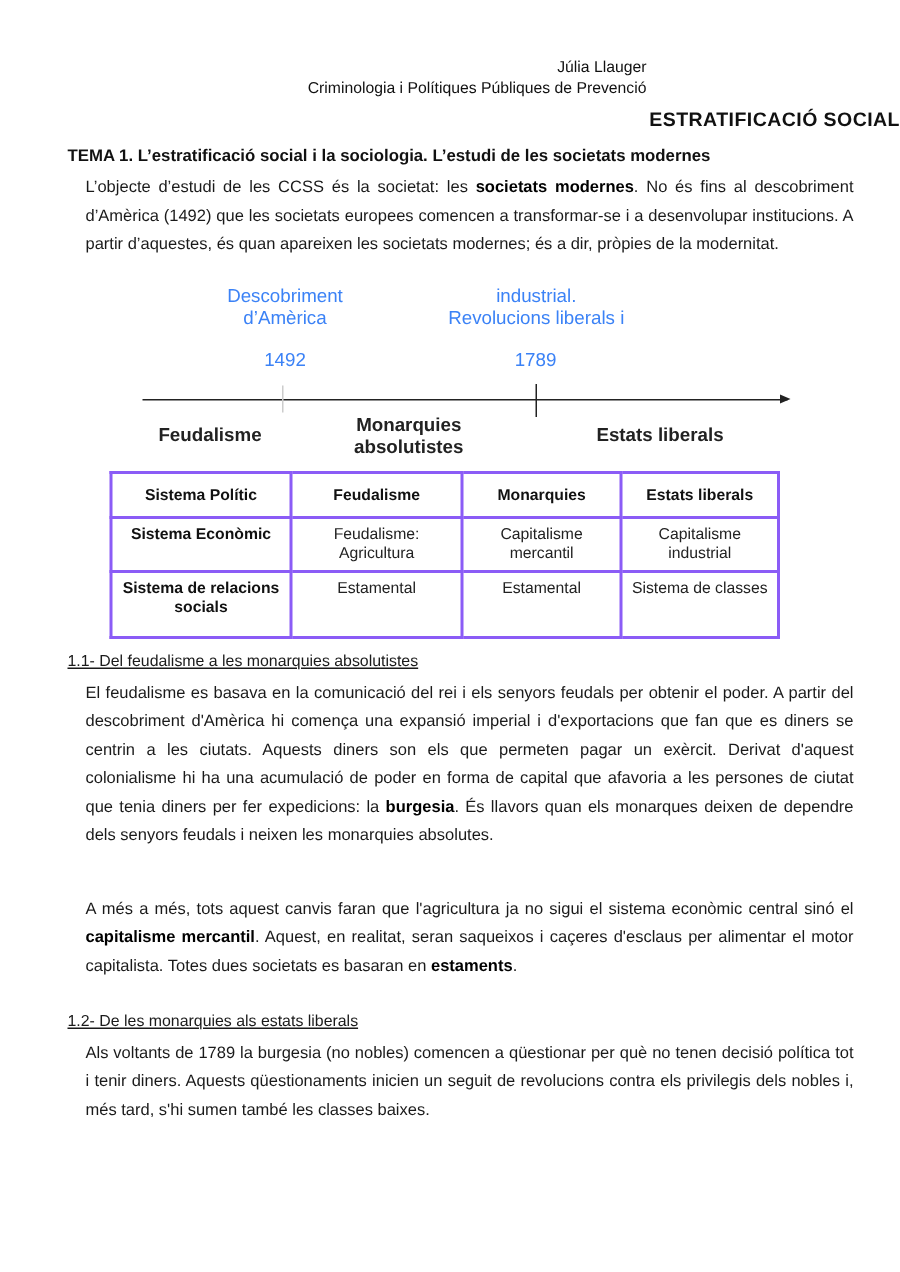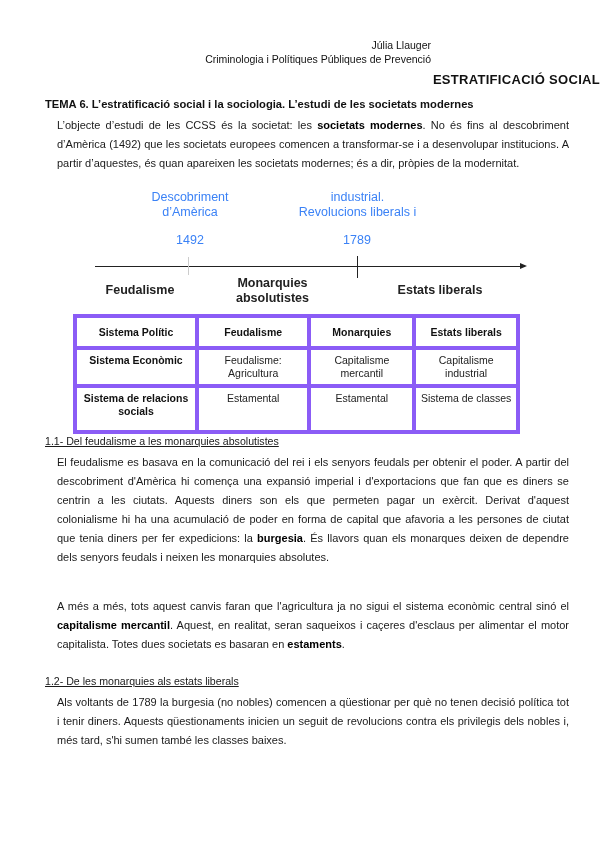--- a/index.html
+++ b/index.html
@@ -35,37 +35,37 @@
   .tl-tick1 { position: absolute; left: 188px; top: 257px; width: 1px; height: 18px; background: #ccc; }
   .tl-tick2 { position: absolute; left: 357px; top: 256px; width: 1px; height: 22px; background: #222; }
   .tl-era { position: absolute; font-weight: bold; font-size: 12.5px; color: #222; text-align: center; line-height: 15px; }
   .era1 { left: 100px; top: 283px; width: 80px; }
   .era2 { left: 225px; top: 276px; width: 95px; }
   .era3 { left: 390px; top: 283px; width: 100px; }
 
   
   table.sys { position: absolute; left: 73px; top: 314px; width: 447px; border-collapse: collapse;
               font-size: 10.5px; }
-  table.sys td { border: 4px solid #8b5cf6; text-align: center; vertical-align: top; padding: 4px 4px;
+  table.sys td { border: 2px solid #8b5cf6; text-align: center; vertical-align: top; padding: 4px 4px;
                  line-height: 13px; color: #222; }
   table.sys td.h { font-weight: bold; color: #111; }
   table.sys tr.r1 td { height: 20px; vertical-align: middle; }
   table.sys tr.r2 td { height: 25px; }
   table.sys tr.r3 td { height: 34px; }
 </style>
 </head>
 <body>
 
 <div class="page">
 
   <div class="hdr hdr1">Júlia Llauger</div>
   <div class="hdr hdr2">Criminologia i Polítiques Públiques de Prevenció</div>
 
   <div class="title">ESTRATIFICACIÓ SOCIAL</div>
-  <div class="tema">TEMA 6. L’estratificació social i la sociologia. L’estudi de les societats modernes</div>
+  <div class="tema">TEMA 1. L’estratificació social i la sociologia. L’estudi de les societats modernes</div>
 
   <div class="para p1"><span>L’objecte d’estudi de les CCSS és la societat: les </span><b>societats modernes</b><span>. No és fins al descobriment d’Amèrica (1492) que les societats europees comencen a transformar-se i a desenvolupar institucions. A partir d’aquestes, és quan apareixen les societats modernes; és a dir, pròpies de la modernitat.</span></div>
 
   <div>
     <div class="tl-label tl-desc1">
       <div>Descobriment</div>
       <div>d’Amèrica</div>
     </div>
     <div class="tl-label tl-desc2">
       <div>industrial.</div>

